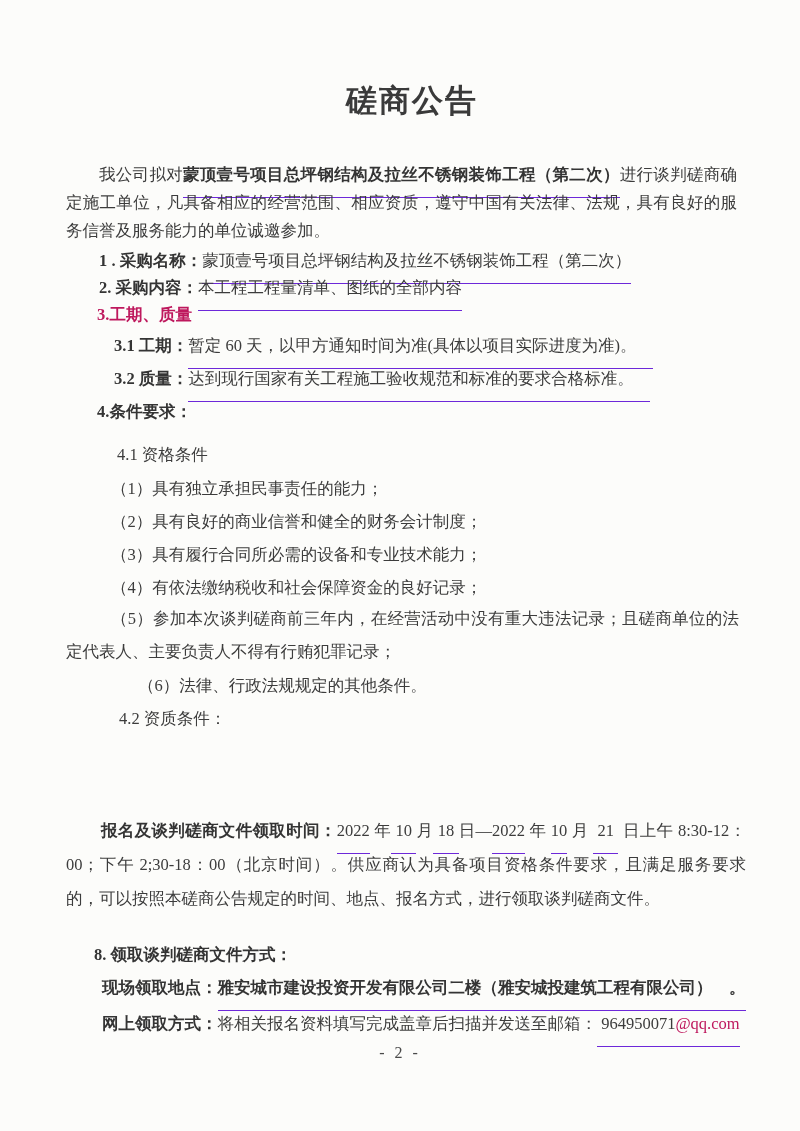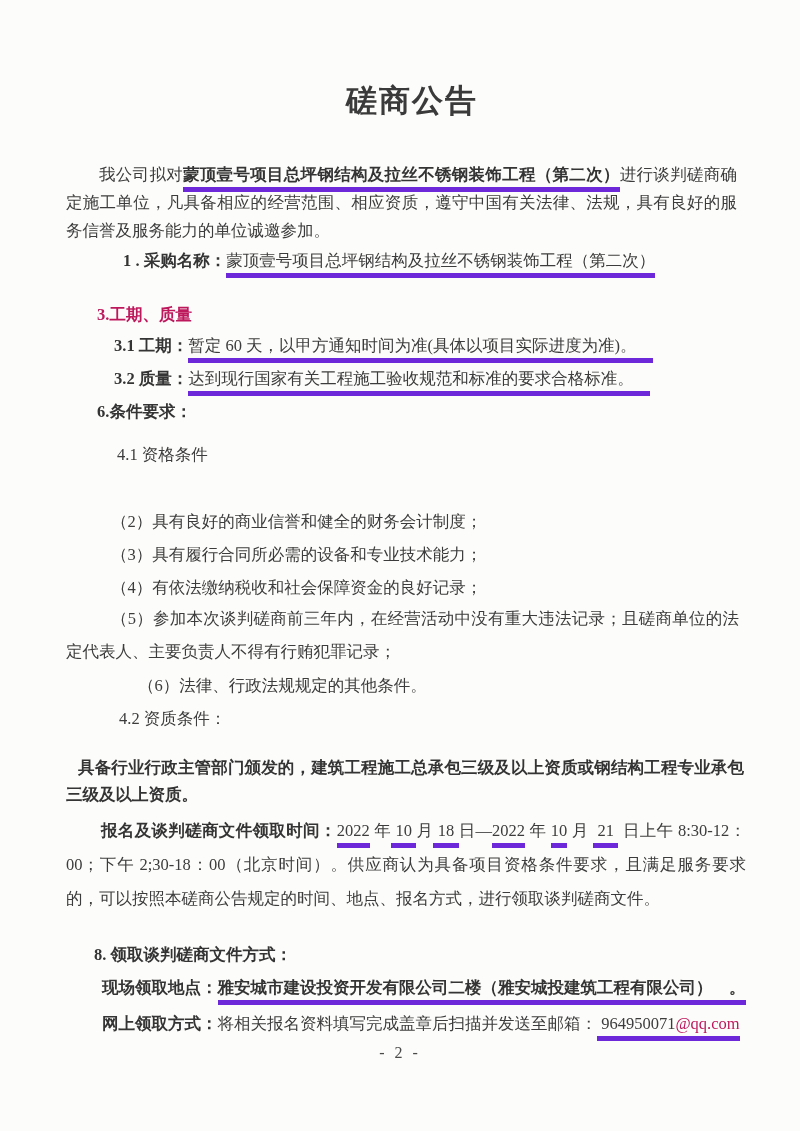--- a/index.html
+++ b/index.html
@@ -11,28 +11,28 @@
     background:#fcfcfa;
     font-family:"Liberation Serif","DejaVu Serif",serif;
     color:#3c3c3c;
     overflow:hidden;
   }
   .abs{position:absolute;}
   .para{font-size:16.5px;line-height:28px;text-align:justify;}
   .nowrap{white-space:nowrap;}
   .bold{font-weight:700;color:#343434;}
   .lbl{font-weight:700;color:#343434;}
-  .u{border-bottom:5px solid #6d28d9;padding-bottom:3px;}
+  .u{border-bottom:1px solid #6d28d9;padding-bottom:13px;}
   .title{
     top:80px;left:0;width:100%;
     text-align:center;
     font-size:31px;font-weight:700;letter-spacing:2px;color:#3a3a3a;margin-left:12px;
   }
   #intro{top:144px;left:66px;width:671px;text-indent:2em;}
-  #item1{top:230px;left:99px;margin-left:24px;}
+  #item1{top:230px;left:99px;}
   #item2{top:257px;left:99px;}
   #h3   {top:284px;left:97px;font-weight:700;color:#be185d;}
   #item31{top:315px;left:114px;}
   #item32{top:348px;left:114px;}
   #h4   {top:381px;left:97px;font-weight:700;color:#343434;}
   #sub41{top:424px;left:117px;}
   #cond1{top:458px;left:111px;}
   #cond2{top:491px;left:111px;}
   #cond3{top:524px;left:111px;}
   #cond4{top:557px;left:111px;}
@@ -51,40 +51,41 @@
 <body>
 
 <div class="page">
 
   <div class="abs title">磋商公告</div>
 
   <p class="abs para" id="intro"><span>我公司拟对</span><span class="bold u">蒙顶壹号项目总坪钢结构及拉丝不锈钢装饰工程（第二次）</span><span>进行谈判磋商确定施工单位，凡具备相应的经营范围、相应资质，遵守中国有关法律、法规，具有良好的服务信誉及服务能力的单位诚邀参加。</span></p>
 
   <p class="abs para nowrap" id="item1"><span class="lbl">1 . 采购名称：</span><span class="u">蒙顶壹号项目总坪钢结构及拉丝不锈钢装饰工程（第二次）</span></p>
 
+  <p class="abs para nowrap" id="item2"><span class="lbl">2.  采购内容：</span><span class="u">本工程工程量清单、图纸的全部内容</span></p>
 
   <p class="abs para nowrap" id="h3">3.工期、质量</p>
 
   <p class="abs para nowrap" id="item31"><span class="lbl">3.1 工期：</span><span class="u">暂定 60 天，以甲方通知时间为准(具体以项目实际进度为准)。　</span></p>
 
   <p class="abs para nowrap" id="item32"><span class="lbl">3.2 质量：</span><span class="u">达到现行国家有关工程施工验收规范和标准的要求合格标准。　</span></p>
 
-  <p class="abs para nowrap" id="h4">6.条件要求：</p>
+  <p class="abs para nowrap" id="h4">4.条件要求：</p>
 
   <p class="abs para nowrap" id="sub41">4.1 资格条件</p>
 
+  <p class="abs para nowrap" id="cond1">（1）具有独立承担民事责任的能力；</p>
   <p class="abs para nowrap" id="cond2">（2）具有良好的商业信誉和健全的财务会计制度；</p>
   <p class="abs para nowrap" id="cond3">（3）具有履行合同所必需的设备和专业技术能力；</p>
   <p class="abs para nowrap" id="cond4">（4）有依法缴纳税收和社会保障资金的良好记录；</p>
   <p class="abs para" id="cond5">（5）参加本次谈判磋商前三年内，在经营活动中没有重大违法记录；且磋商单位的法定代表人、主要负责人不得有行贿犯罪记录；</p>
   <p class="abs para nowrap" id="cond6">（6）法律、行政法规规定的其他条件。</p>
 
   <p class="abs para nowrap" id="sub42">4.2 资质条件：</p>
 
-  <p class="abs para" id="qual">具备行业行政主管部门颁发的，建筑工程施工总承包三级及以上资质或钢结构工程专业承包三级及以上资质。</p>
 
   <p class="abs para" id="sched"><span class="lbl">报名及谈判磋商文件领取时间：</span><span class="u">2022</span><span> 年</span><span class="u">&nbsp;10&nbsp;</span><span>月</span><span class="u">&nbsp;18&nbsp;</span><span>日—</span><span class="u">2022</span><span> 年 </span><span class="u">10</span><span> 月 </span><span class="u">&nbsp;21&nbsp;</span><span> 日上午 8:30-12：00；下午 2;30-18：00（北京时间）。供应商认为具备项目资格条件要求，且满足服务要求的，可以按照本磋商公告规定的时间、地点、报名方式，进行领取谈判磋商文件。</span></p>
 
   <p class="abs para nowrap" id="h5">8.  领取谈判磋商文件方式：</p>
 
   <p class="abs para nowrap" id="onsite"><span class="lbl">现场领取地点：</span><span class="bold u">雅安城市建设投资开发有限公司二楼（雅安城投建筑工程有限公司）　。</span></p>
 
   <p class="abs para nowrap" id="online"><span class="lbl">网上领取方式：</span><span>将相关报名资料填写完成盖章后扫描并发送至邮箱：</span><span class="u"><span>&nbsp;964950071</span><span class="email-domain">@qq.com</span></span></p>
 
   <div class="abs" id="pagenum">- 2 -</div>

